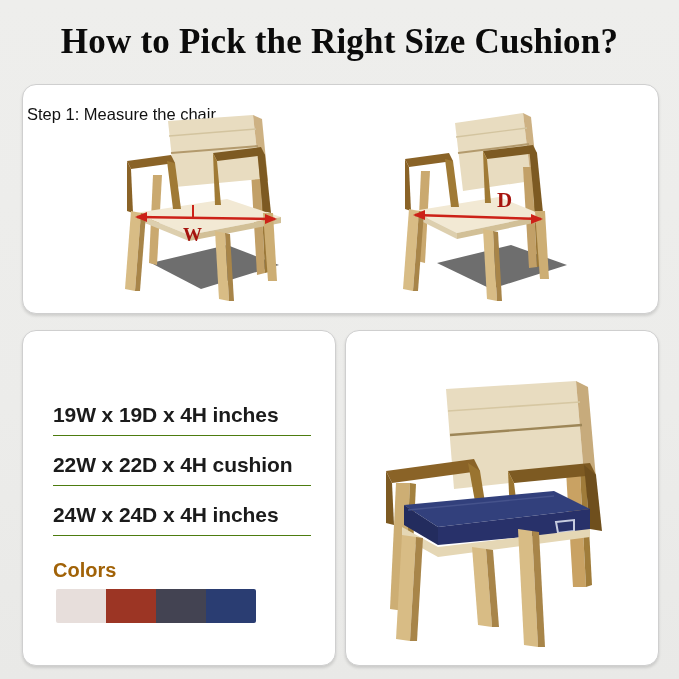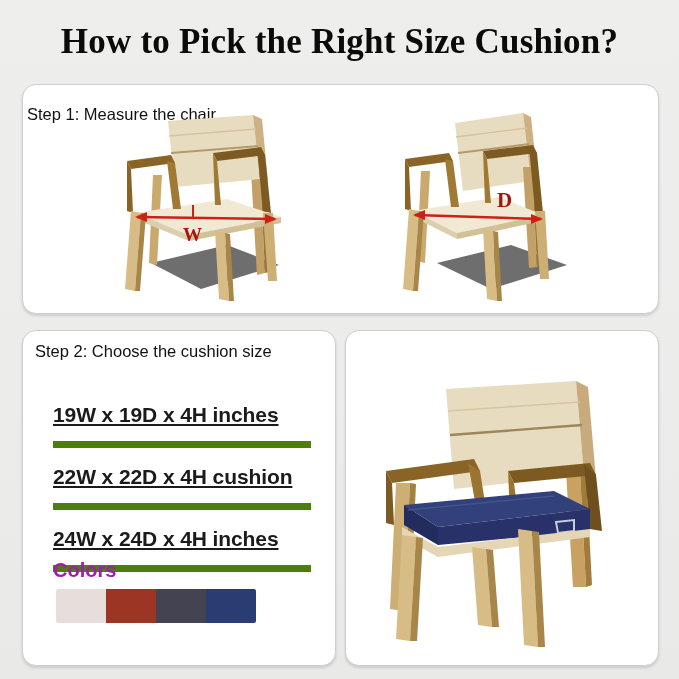--- a/index.html
+++ b/index.html
@@ -72,35 +72,34 @@
     position: absolute;
     left: 30px; top: 72px;
     width: 258px;
   }
   .size-row {
     font-family: "Liberation Sans", sans-serif;
     font-weight: bold;
     font-size: 21px;
     color: #1b1b1b;
     letter-spacing: -0.1px;
-    padding-bottom: 14px;
-    border-bottom: 7px solid #4d7c0f;
+    padding-bottom: 8px;
+    border-bottom: 1px solid #4d7c0f;
     margin-bottom: 17px;
     white-space: nowrap;
-    text-decoration: underline;
   }
   .size-row:last-child { margin-bottom: 27px; }
 
   .colors-title {
     position: absolute;
     left: 30px; top: 228px;
     font-family: "Liberation Sans", sans-serif;
     font-weight: bold;
     font-size: 20px;
-    color: #a21caf;
+    color: #a16207;
   }
   .swatches {
     position: absolute;
     left: 33px; top: 258px;
     display: flex;
     width: 200px;
     height: 34px;
     border-radius: 2px;
     overflow: hidden;
   }
@@ -200,21 +199,20 @@
           <line x1="24" y1="110" x2="150" y2="114"></line>
         </g>
         <polygon points="22,110 34,105 34,115" fill="#cc2118"></polygon>
         <polygon points="152,114 140,109 140,119" fill="#cc2118"></polygon>
         <text x="106" y="102" font-family="Liberation Serif, serif" font-size="21" font-weight="bold" fill="#a6140e">D</text>
       </svg>
     </div>
   </div>
 
   <div class="panel" id="panel-step2">
-    <div class="step-label">Step 2: Choose the cushion size</div>
 
     <div class="sizes">
       <div class="size-row">19W x 19D x 4H inches</div>
       <div class="size-row">22W x 22D x 4H cushion</div>
       <div class="size-row">24W x 24D x 4H inches</div>
     </div>
 
     <div class="colors-title">Colors</div>
 
     <div class="swatches">

